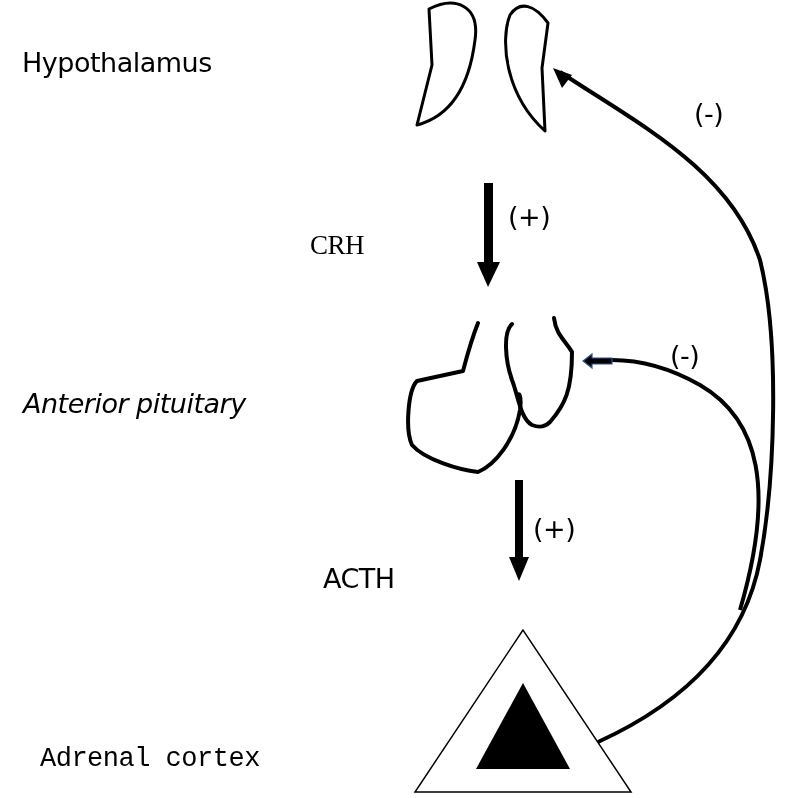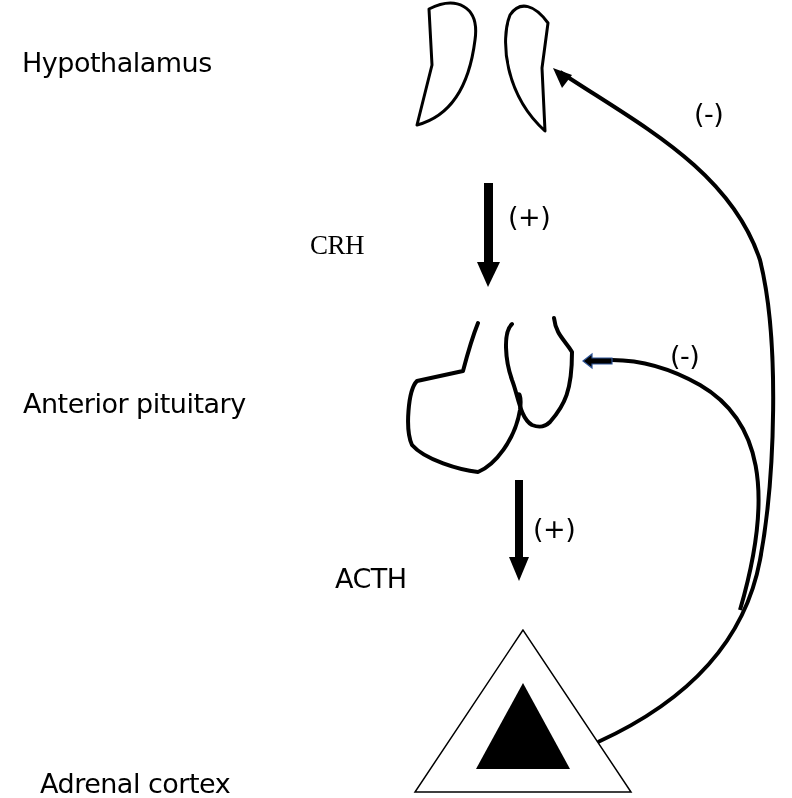--- a/index.html
+++ b/index.html
@@ -50,17 +50,17 @@
   <g>
     <path d="M740,610 C775,490 760,420 700,385 C670,368 640,360 612,360" fill="none" stroke="#000" stroke-width="4"></path>
     <polygon points="583,361 592,354 592,358 612,358 612,364 592,364 592,368" fill="#000" stroke="#2f5597" stroke-width="1.2"></polygon>
   </g>
 </svg>
 
 <div class="lbl" style="left:22px;top:49px;">Hypothalamus</div>
 <div class="lbl" style="left:310px;top:232px;font-family:Liberation Serif, serif;">CRH</div>
 <div class="lbl" style="left:508px;top:203px;">(+)</div>
 <div class="lbl" style="left:694px;top:100px;">(-)</div>
-<div class="lbl" style="left:23px;top:390px;">Anterior pituitary</div>
+<div class="lbl" style="left:23px;top:390px;font-style:italic;">Anterior pituitary</div>
 <div class="lbl" style="left:670px;top:342px;">(-)</div>
 <div class="lbl" style="left:533px;top:515px;">(+)</div>
-<div class="lbl" style="left:335px;top:565px;">ACTH</div>
-<div class="lbl" style="left:40px;top:770px;">Adrenal cortex</div>
+<div class="lbl" style="left:323px;top:565px;">ACTH</div>
+<div class="lbl" style="left:40px;top:746px;font-family:Liberation Mono, monospace;">Adrenal cortex</div>
 
 </body></html>

